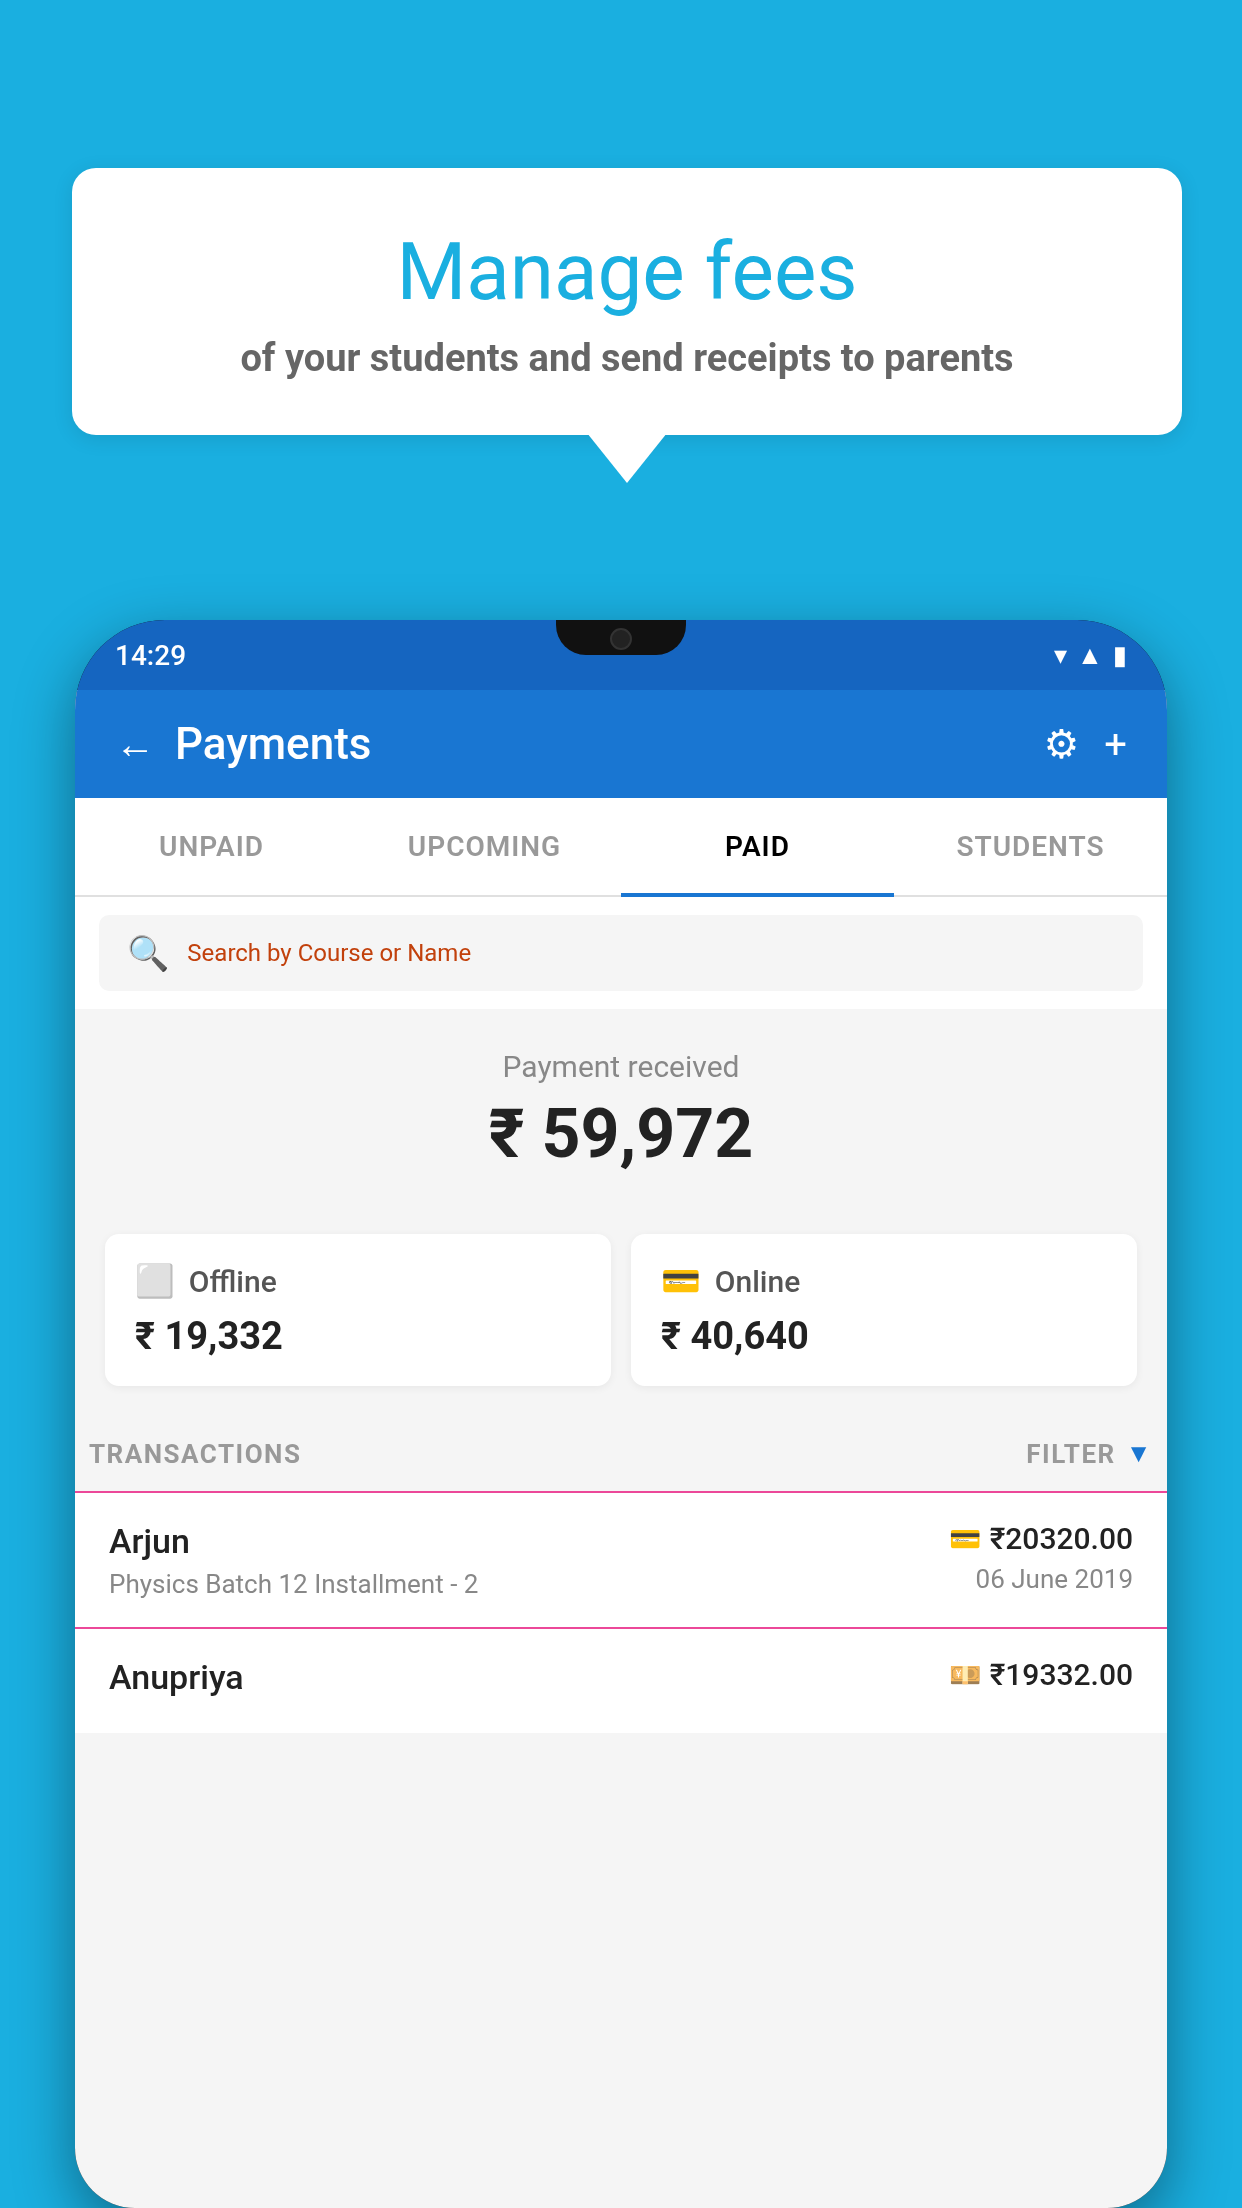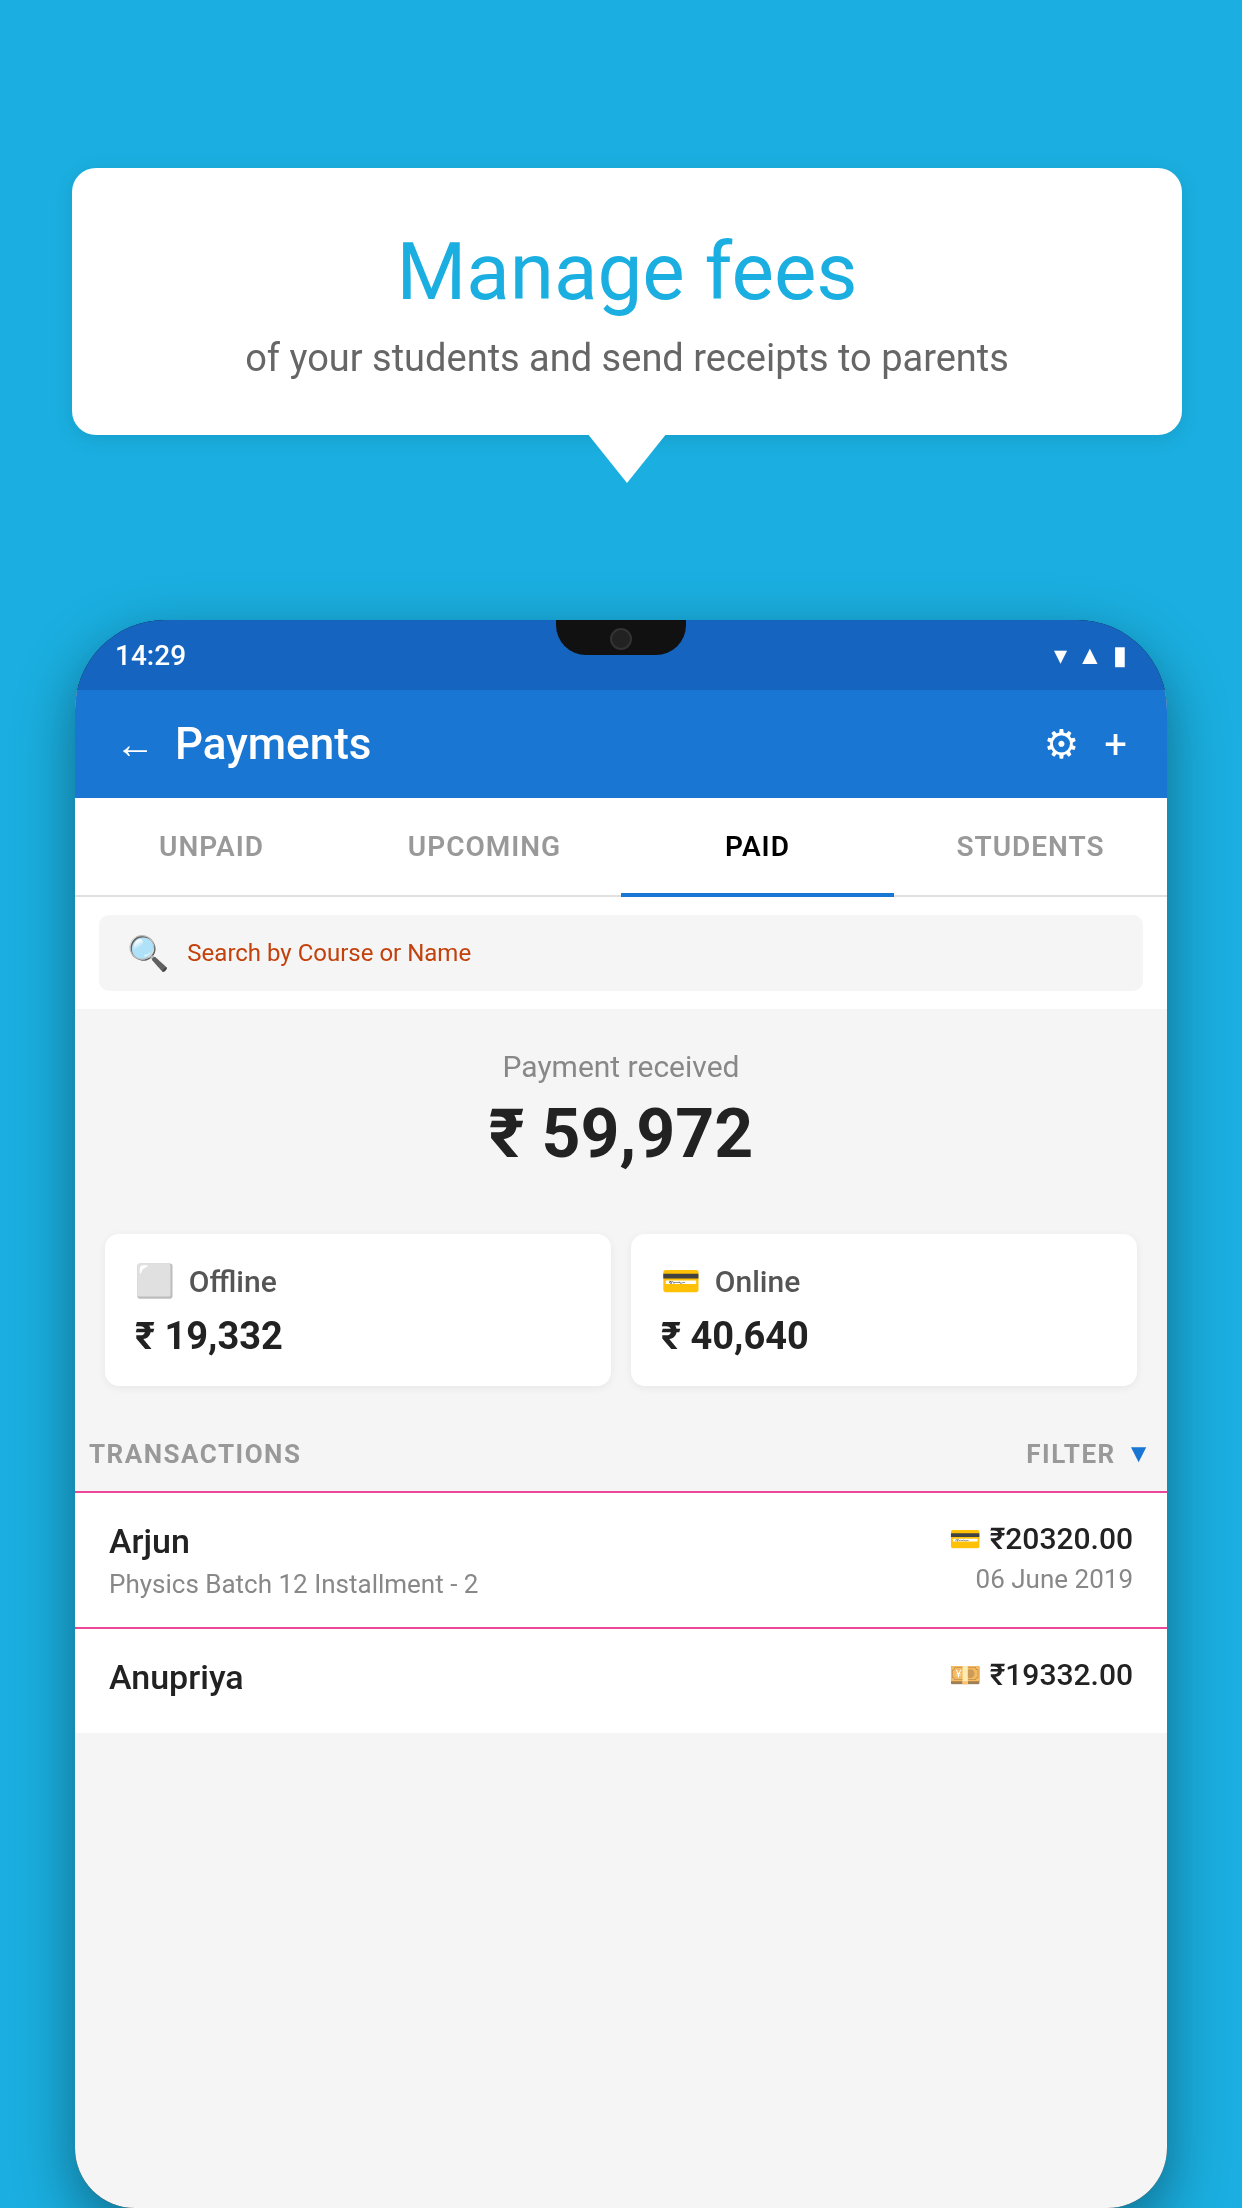--- a/index.html
+++ b/index.html
@@ -40,21 +40,21 @@
     .speech-bubble-title {
       font-size: 80px;
       font-weight: 400;
       color: #1AAFE0;
       line-height: 1.1;
       margin-bottom: 20px;
     }
     .speech-bubble-subtitle {
       font-size: 38px;
       color: #666;
-      font-weight: 400;
+      font-weight: 700;
     }
 
     
     .phone-frame {
       position: absolute;
       top: 620px;
       left: 75px;
       right: 75px;
       bottom: 0;
       background: #111;

